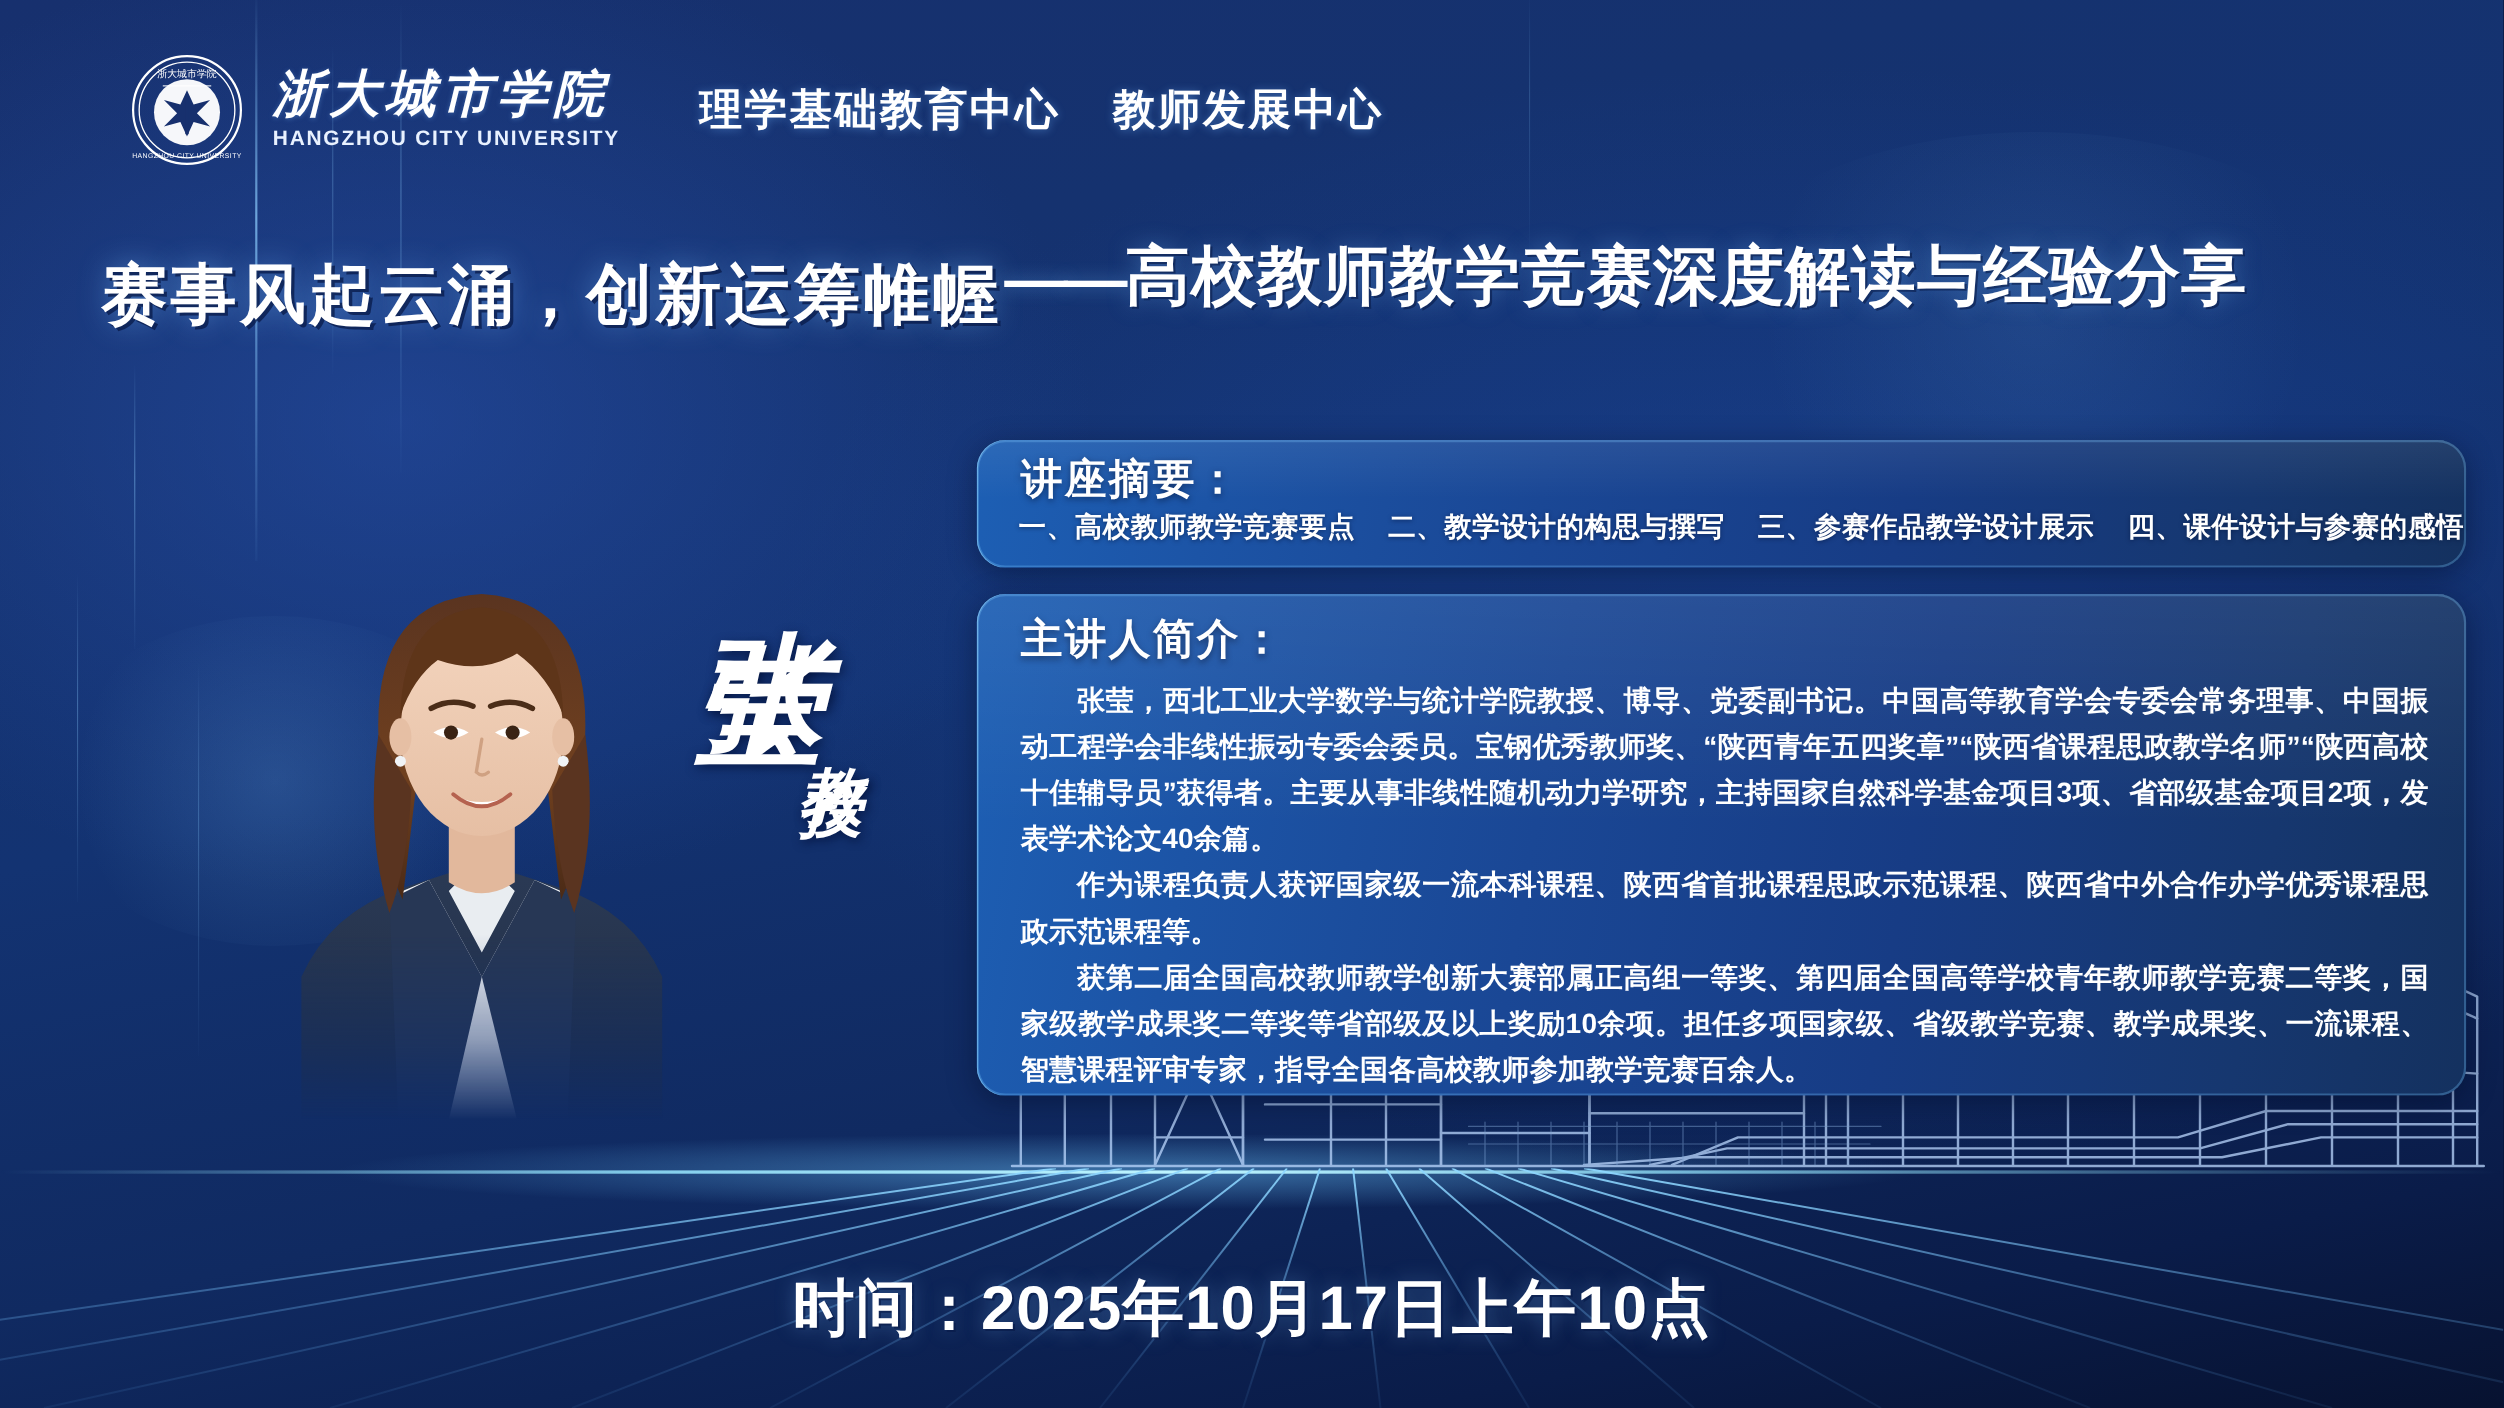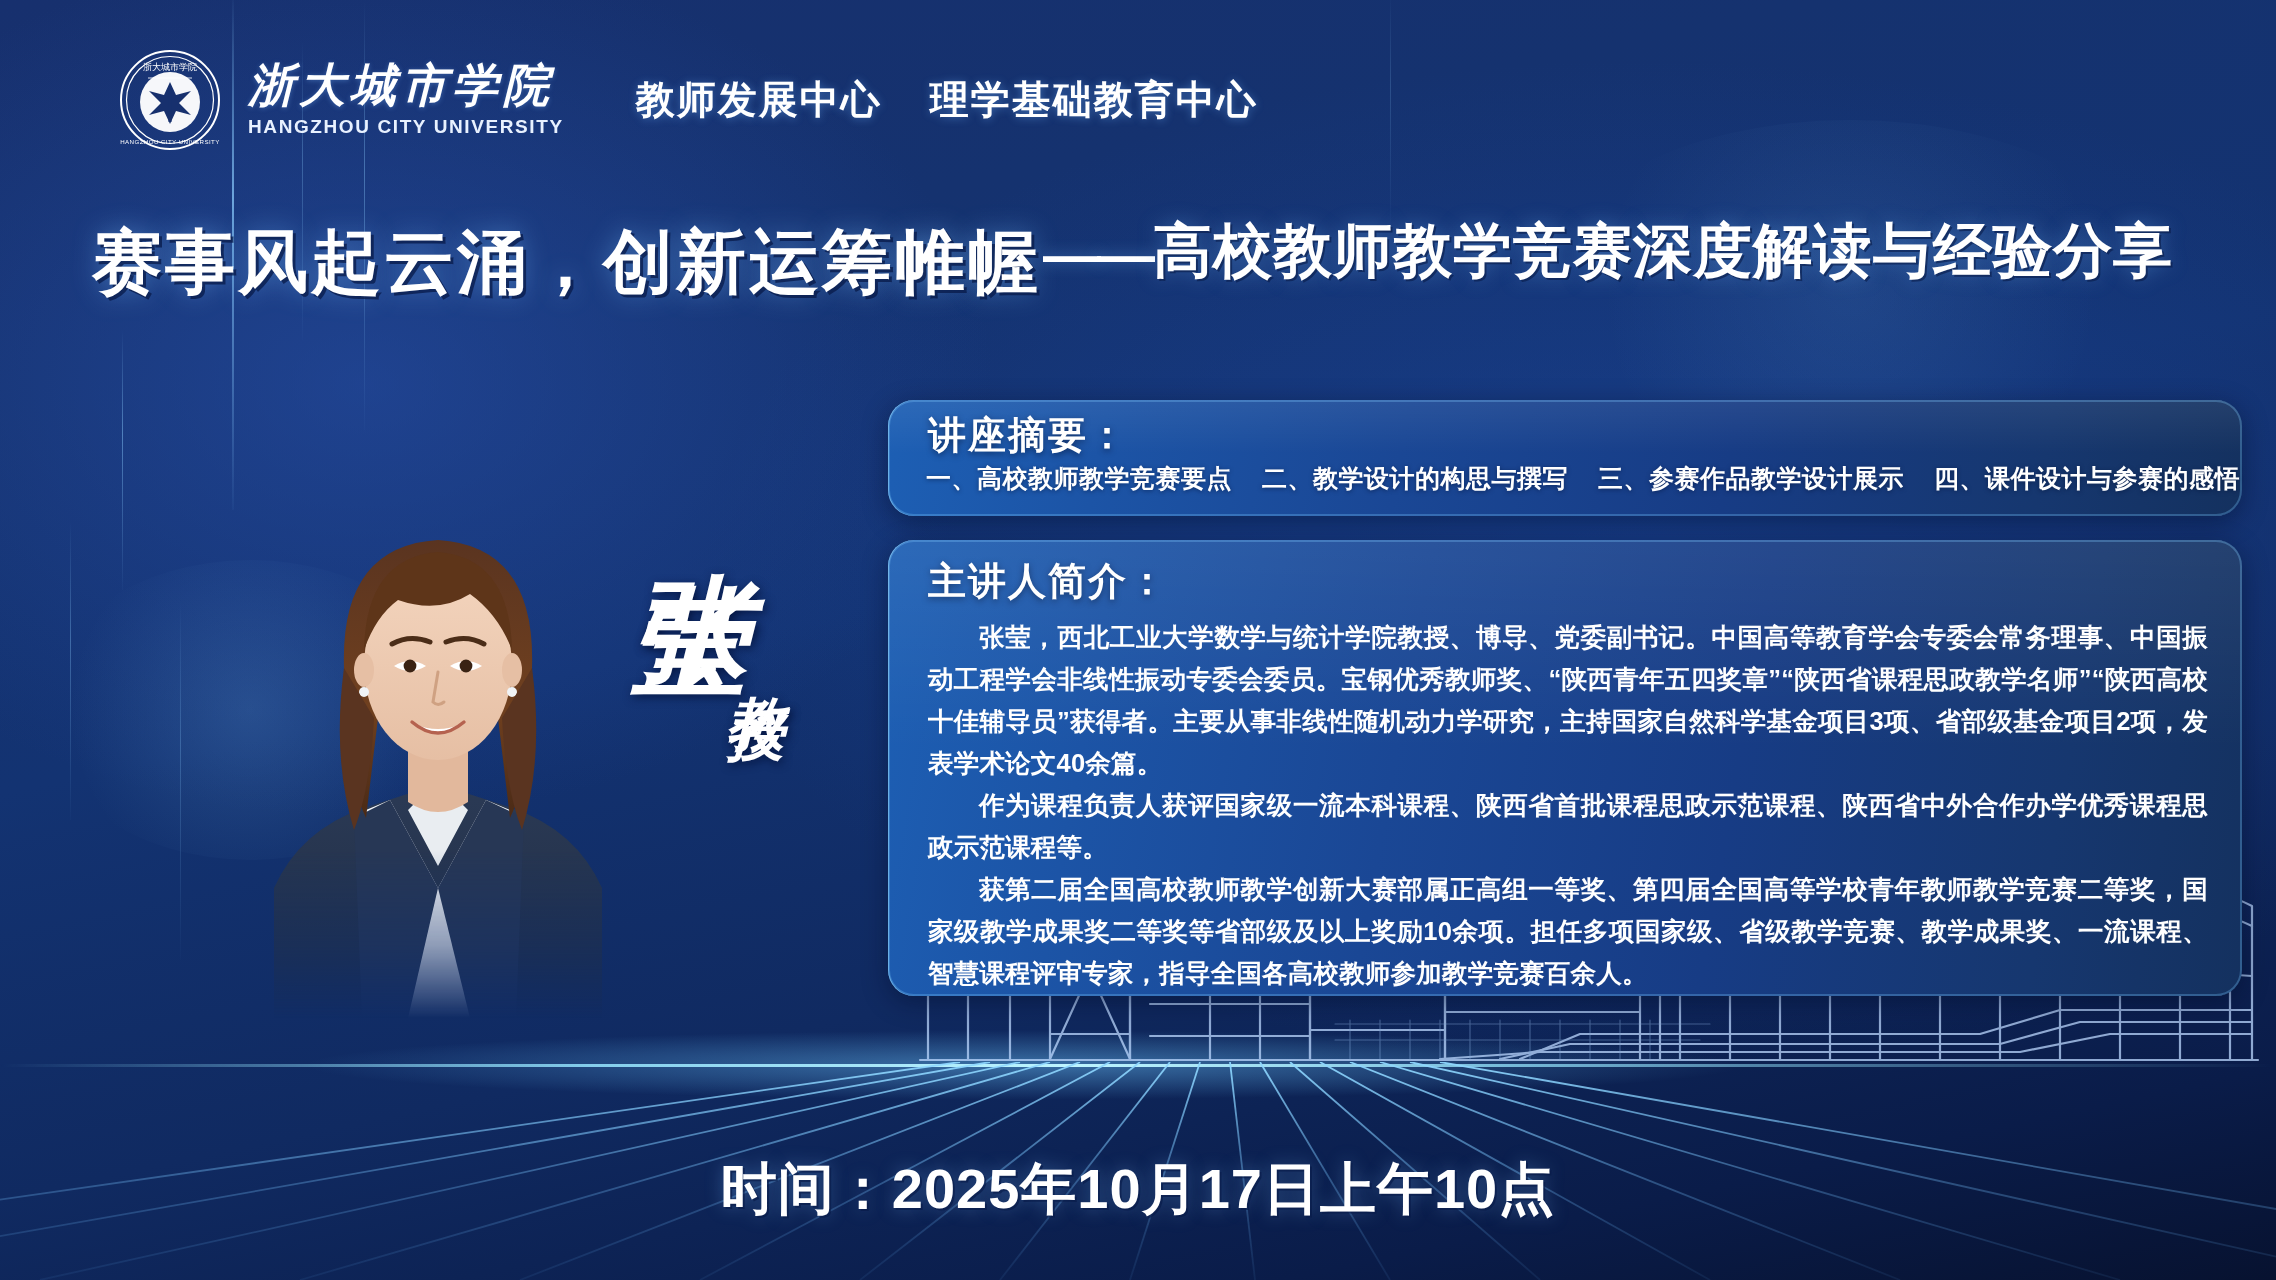--- a/index.html
+++ b/index.html
@@ -78,21 +78,21 @@
   .dept-row { display:flex; gap:48px; margin-left:42px; }
   .dept {
     font-size:39px; font-weight:700; color:#ffffff; letter-spacing:2px;
     text-shadow:0 1px 8px rgba(110,180,255,.45);
   }
 
   
   .title-wrap { position:absolute; left:92px; top:212px; display:flex; align-items:flex-end; }
   .title-main {
     font-family:"Liberation Serif","DejaVu Serif",serif;
-    font-size:70px; font-weight:700; color:#ffffff; letter-spacing:3px;
+    font-size:60px; font-weight:700; color:#ffffff; letter-spacing:3px;
     line-height:1; white-space:nowrap;
     text-shadow: 3px 3px 0 rgba(8,26,72,.75), 0 0 26px rgba(120,190,255,.45);
   }
   .title-dash {
     font-size:58px; color:#ffffff; font-weight:700; margin:0 2px 10px 2px; letter-spacing:-4px;
     text-shadow: 0 0 16px rgba(120,190,255,.45);
   }
   .title-sub {
     font-family:"Liberation Serif","DejaVu Serif",serif;
     font-size:59px; font-weight:700; color:#ffffff; letter-spacing:1px;
@@ -298,22 +298,22 @@
         <path d="M30 30 L74 30" stroke="#ffffff" stroke-width="1.1" opacity=".85" fill="none"></path>
         <text x="52" y="22" font-size="9" fill="#ffffff" text-anchor="middle" font-family="'Liberation Serif', serif">浙大城市学院</text>
         <text x="52" y="96" font-size="6.2" fill="#ffffff" text-anchor="middle" letter-spacing="0.4" font-family="'Liberation Sans', sans-serif">HANGZHOU CITY UNIVERSITY</text>
       </svg>
     </div>
     <div class="logo-word">
       <div class="logo-cn">浙大城市学院</div>
       <div class="logo-en">HANGZHOU CITY UNIVERSITY</div>
     </div>
     <div class="dept-row">
+      <div class="dept">理学基础教育中心</div>
       <div class="dept">教师发展中心</div>
-      <div class="dept">理学基础教育中心</div>
     </div>
   </div>
 
   <div class="title-wrap">
     <div class="title-main">赛事风起云涌，创新运筹帷幄</div>
     <div class="title-dash">——</div>
     <div class="title-sub">高校教师教学竞赛深度解读与经验分享</div>
   </div>
 
   <div class="portrait">

